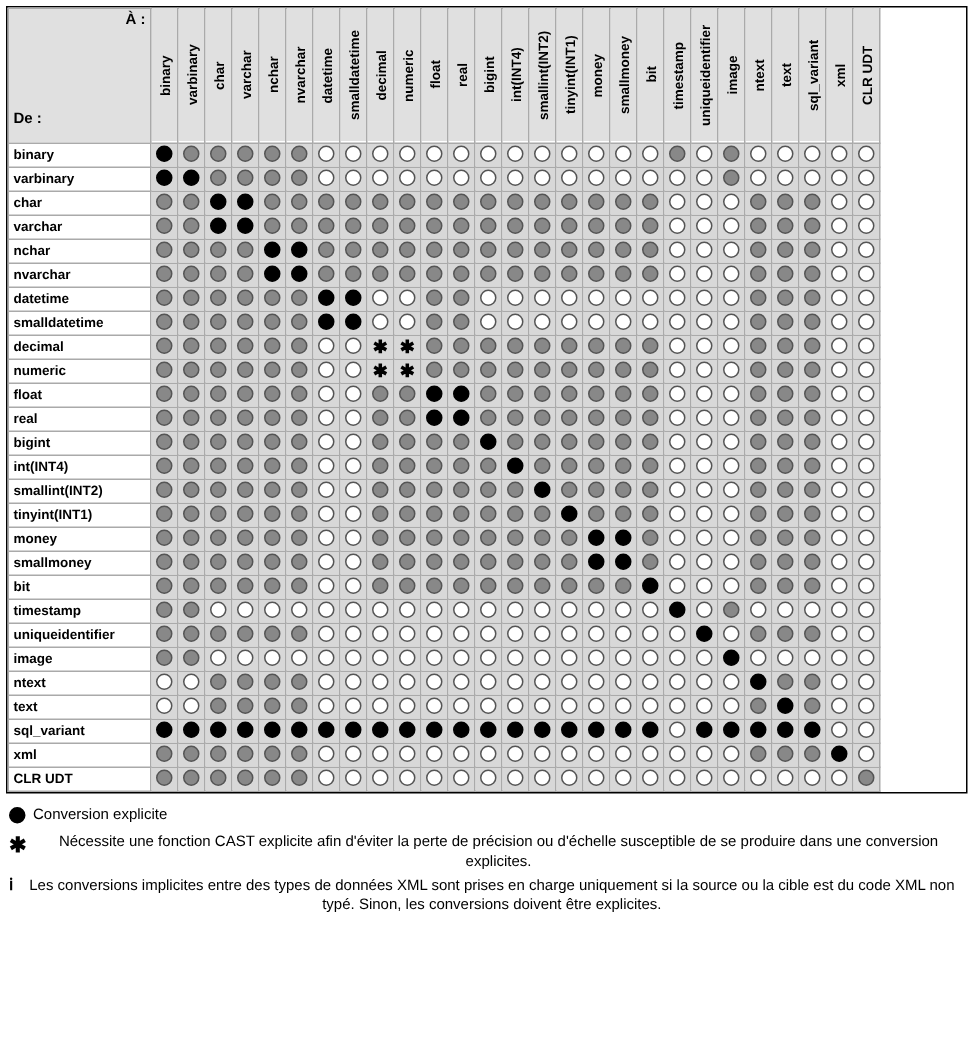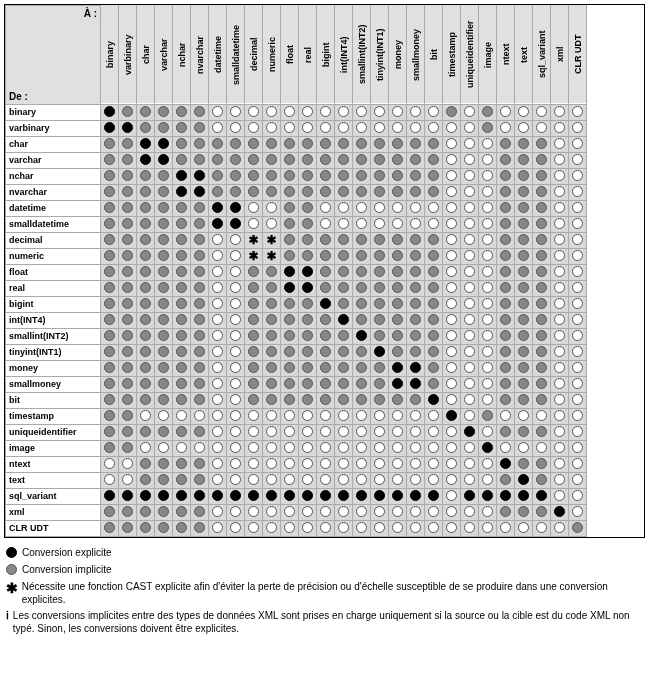--- a/index.html
+++ b/index.html
@@ -64,20 +64,21 @@
       border: 1px solid #555;
     }
     .circle-black { background: #000; border-color: #000; }
     .circle-gray  { background: #888; border-color: #555; }
     .circle-white { background: #fff; border-color: #555; }
     .cell-star { font-size: 12px; font-weight: bold; }
     .legend {
       margin-top: 8px;
       font-size: 10px;
       padding: 0 2px;
+      text-align: center;
     }
     .legend-item {
       display: flex;
       align-items: flex-start;
       margin-bottom: 3px;
     }
     .legend-icon {
       margin-right: 5px;
       margin-top: 1px;
       flex-shrink: 0;
@@ -97,21 +98,21 @@
         <tr id="header-row">
           
         </tr>
       </thead>
       <tbody id="table-body">
       </tbody>
     <thead>
           <tr>
             <td rowspan="1" colspan="1" style="background: rgb(224, 224, 224); font-weight: bold; font-size: 10px; min-width: 95px; padding: 2px 3px; vertical-align: top; text-align: right; border: 1px solid rgb(170, 170, 170);">
               <div style="text-align:right;">À :</div>
-              <div style="text-align:left;margin-top:72px;">De :</div>
+              <div style="text-align:left;margin-top:55px;">De :</div>
             </td>
             <th class="col-header">binary</th>
             <th class="col-header">varbinary</th>
             <th class="col-header">char</th>
             <th class="col-header">varchar</th>
             <th class="col-header">nchar</th>
             <th class="col-header">nvarchar</th>
             <th class="col-header">datetime</th>
             <th class="col-header">smalldatetime</th>
             <th class="col-header">decimal</th>
@@ -950,26 +951,20 @@
       </table>
   </div>
   <div class="legend">
     <div class="legend-item">
       <span class="legend-icon">
         <span class="circle circle-black"></span>
       </span>
       <span class="legend-text">Conversion explicite</span>
     </div>
     <div class="legend-item">
-      <span class="legend-icon">
-        <span class="circle circle-gray"></span>
-      </span>
-      <span class="legend-text">Conversion implicite</span>
-    </div>
-    <div class="legend-item">
       <span class="star-legend legend-icon">✱</span>
       <span class="legend-text">Nécessite une fonction CAST explicite afin d'éviter la perte de précision ou d'échelle susceptible de se produire dans une conversion explicites.</span>
     </div>
     <div class="legend-item">
       <span class="star-legend legend-icon" style="font-size:11px;">ℹ</span>
       <span class="legend-text">Les conversions implicites entre des types de données XML sont prises en charge uniquement si la source ou la cible est du code XML non typé. Sinon, les conversions doivent être explicites.</span>
     </div>
   </div>
 </div>
 

